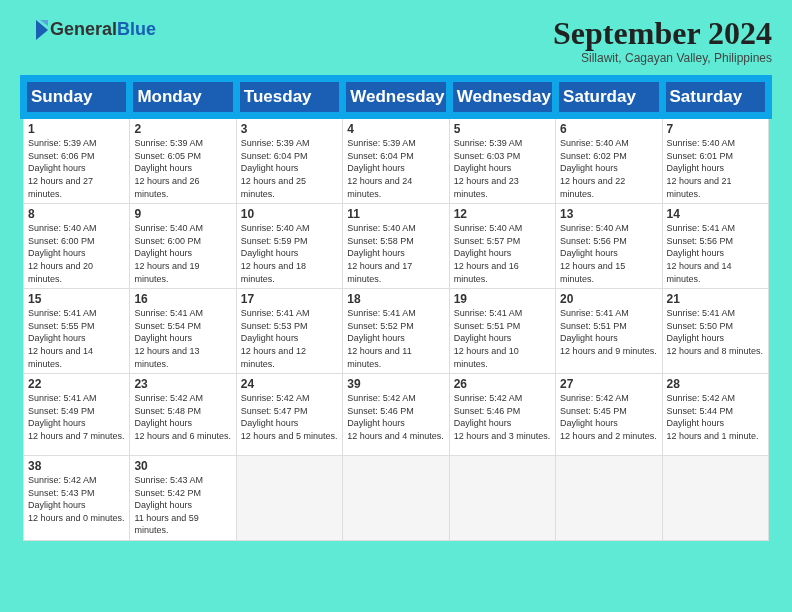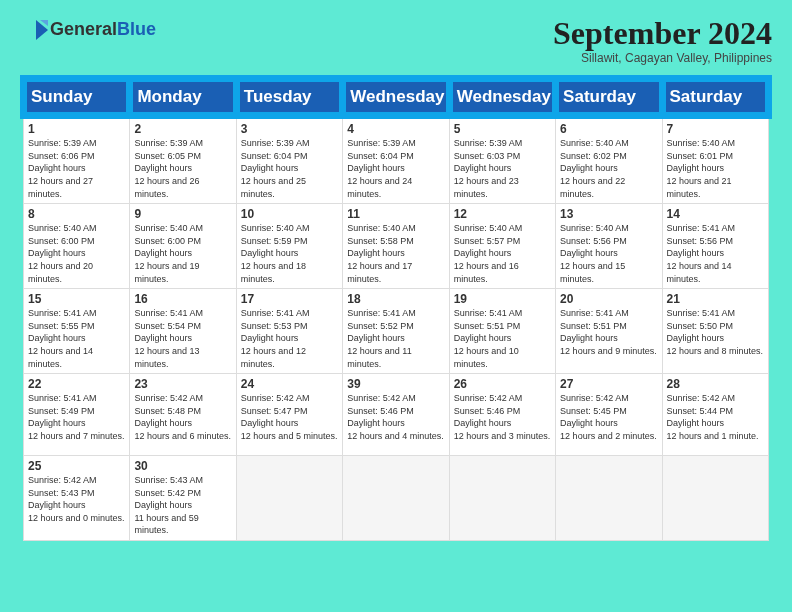--- a/index.html
+++ b/index.html
@@ -156,21 +156,21 @@
         <tr>
           <td><span class="day-num">22</span><span class="cell-text">Sunrise: 5:41 AM<br>Sunset: 5:49 PM<br>Daylight hours<br>12 hours and 7 minutes.</span></td>
           <td><span class="day-num">23</span><span class="cell-text">Sunrise: 5:42 AM<br>Sunset: 5:48 PM<br>Daylight hours<br>12 hours and 6 minutes.</span></td>
           <td><span class="day-num">24</span><span class="cell-text">Sunrise: 5:42 AM<br>Sunset: 5:47 PM<br>Daylight hours<br>12 hours and 5 minutes.</span></td>
           <td><span class="day-num">39</span><span class="cell-text">Sunrise: 5:42 AM<br>Sunset: 5:46 PM<br>Daylight hours<br>12 hours and 4 minutes.</span></td>
           <td><span class="day-num">26</span><span class="cell-text">Sunrise: 5:42 AM<br>Sunset: 5:46 PM<br>Daylight hours<br>12 hours and 3 minutes.</span></td>
           <td><span class="day-num">27</span><span class="cell-text">Sunrise: 5:42 AM<br>Sunset: 5:45 PM<br>Daylight hours<br>12 hours and 2 minutes.</span></td>
           <td><span class="day-num">28</span><span class="cell-text">Sunrise: 5:42 AM<br>Sunset: 5:44 PM<br>Daylight hours<br>12 hours and 1 minute.</span></td>
         </tr>
         <tr>
-          <td><span class="day-num">25</span><span class="cell-text">Sunrise: 5:42 AM<br>Sunset: 5:43 PM<br>Daylight hours<br>12 hours and 0 minutes.</span></td>
+          <td><span class="day-num">38</span><span class="cell-text">Sunrise: 5:42 AM<br>Sunset: 5:43 PM<br>Daylight hours<br>12 hours and 0 minutes.</span></td>
           <td><span class="day-num">30</span><span class="cell-text">Sunrise: 5:43 AM<br>Sunset: 5:42 PM<br>Daylight hours<br>11 hours and 59 minutes.</span></td>
           <td class="empty"></td>
           <td class="empty"></td>
           <td class="empty"></td>
           <td class="empty"></td>
           <td class="empty"></td>
         </tr>
       </tbody>
   </table>
 </div>

